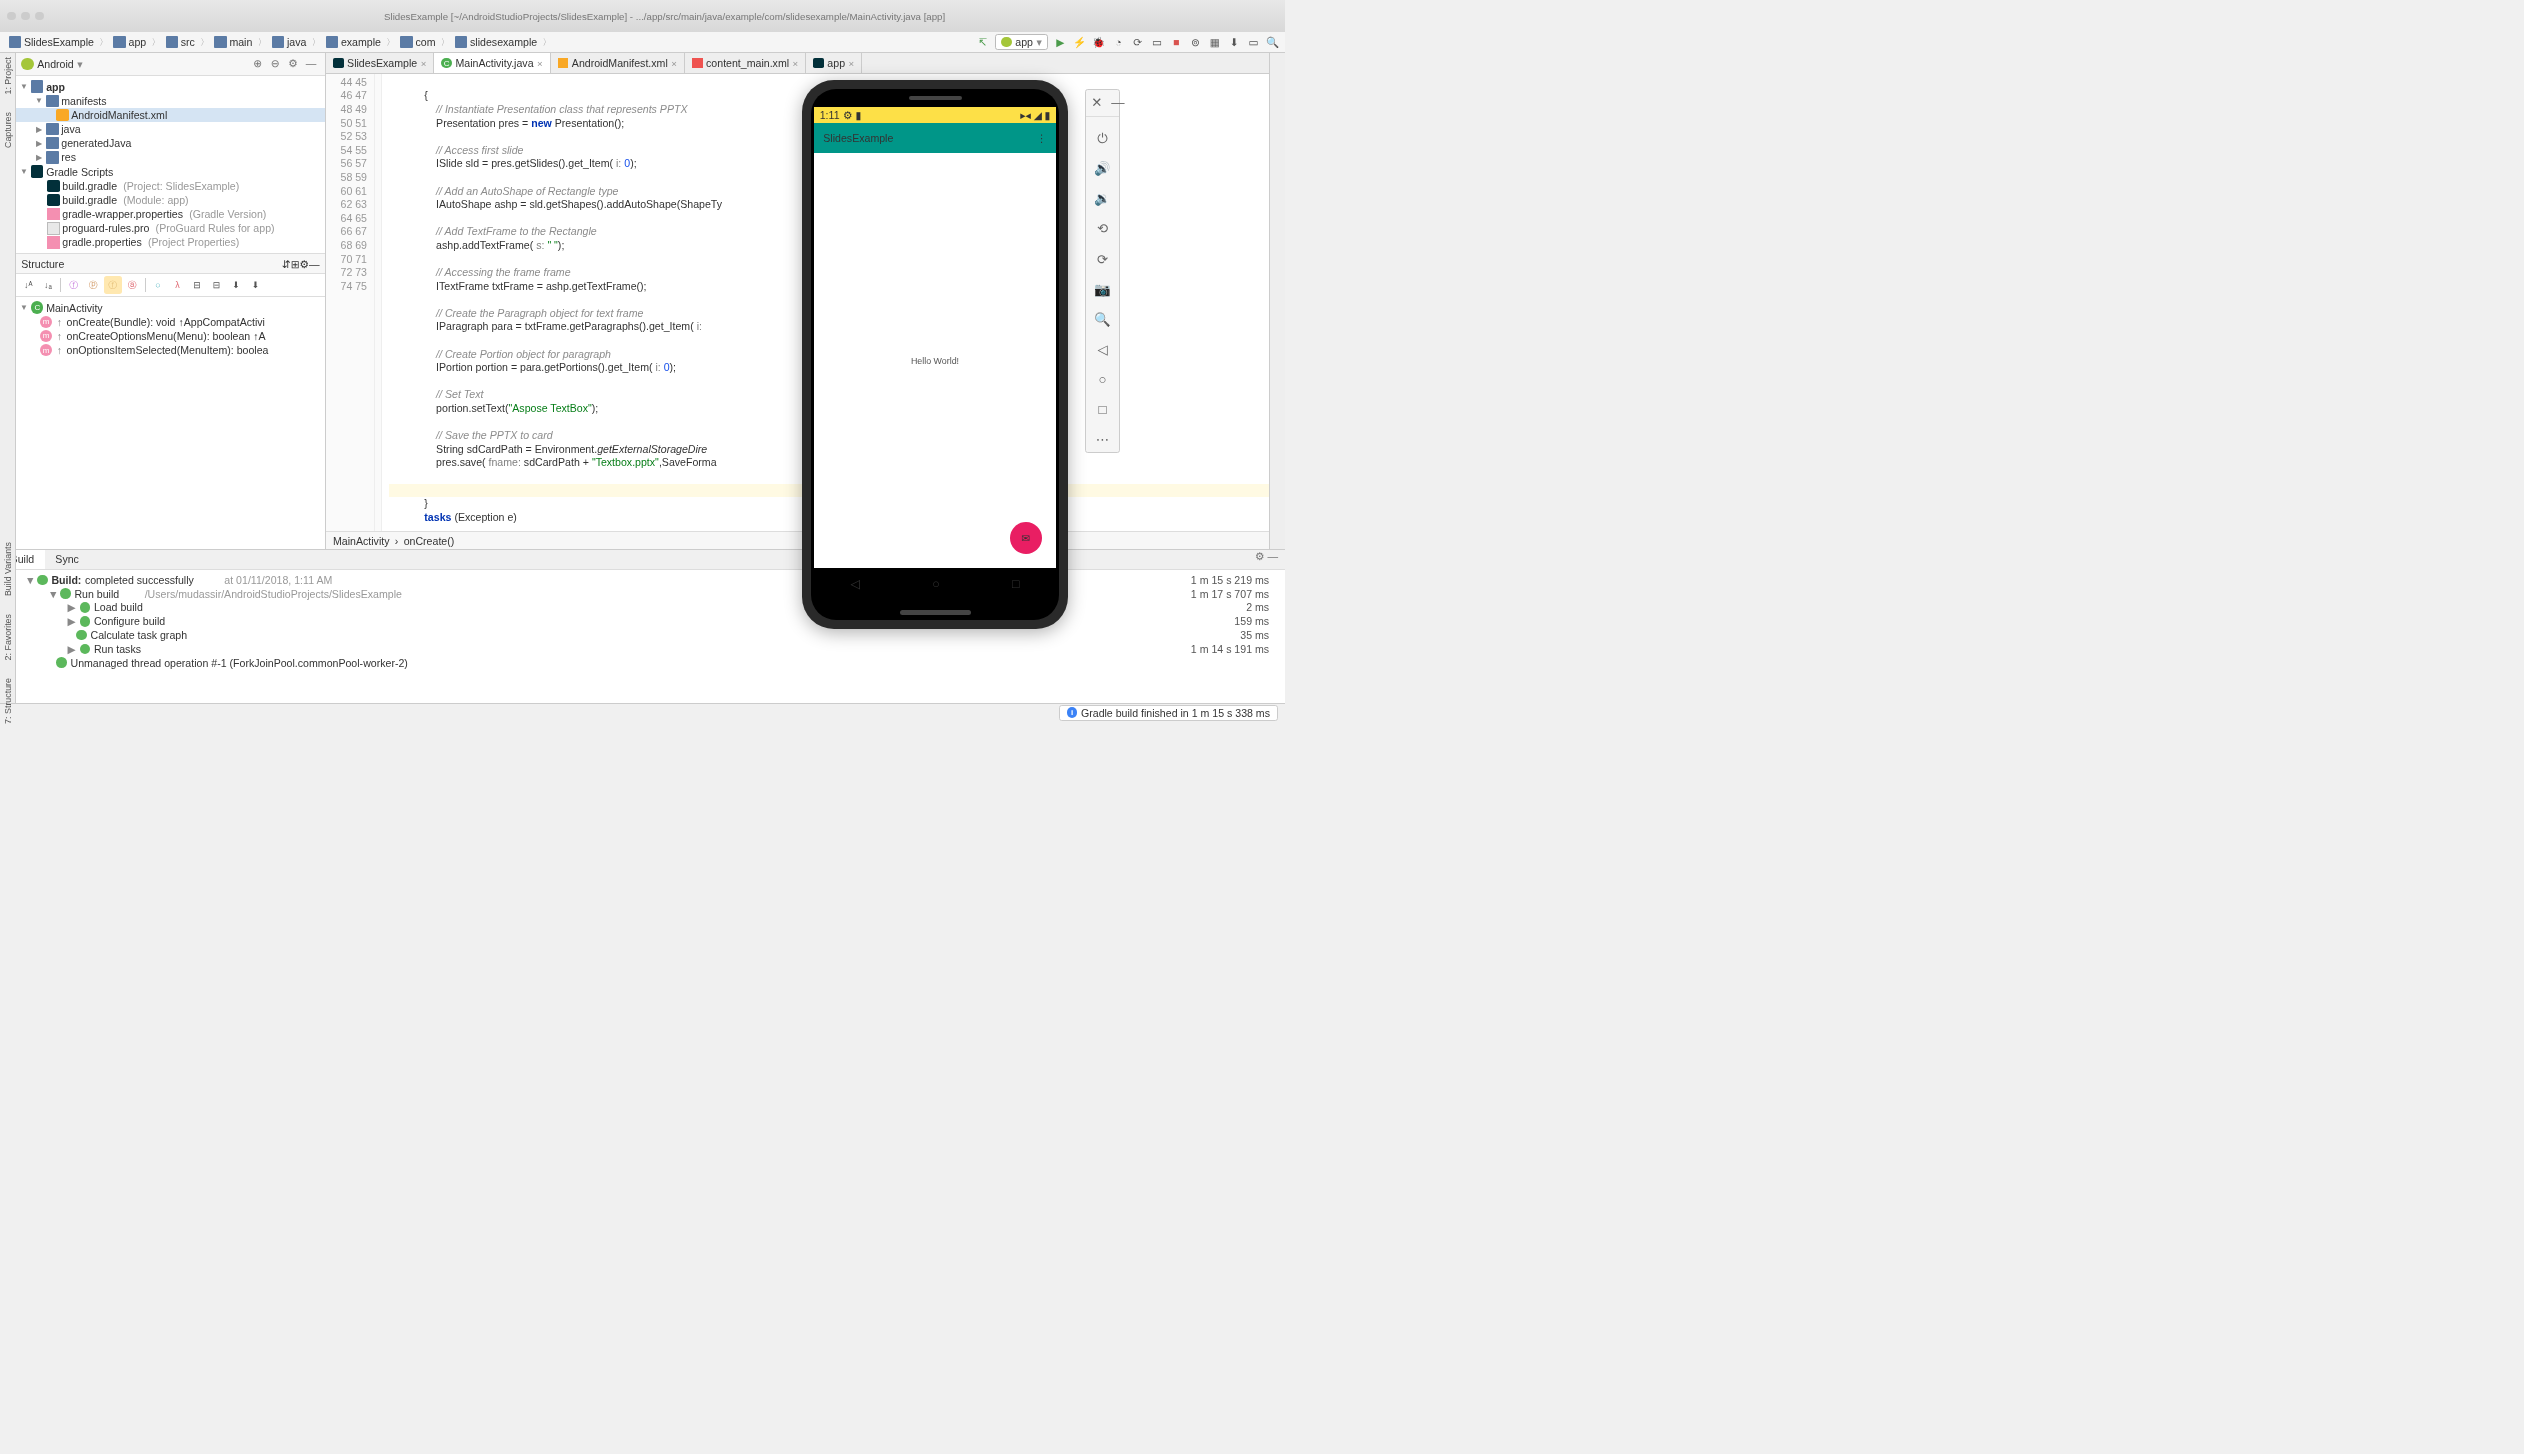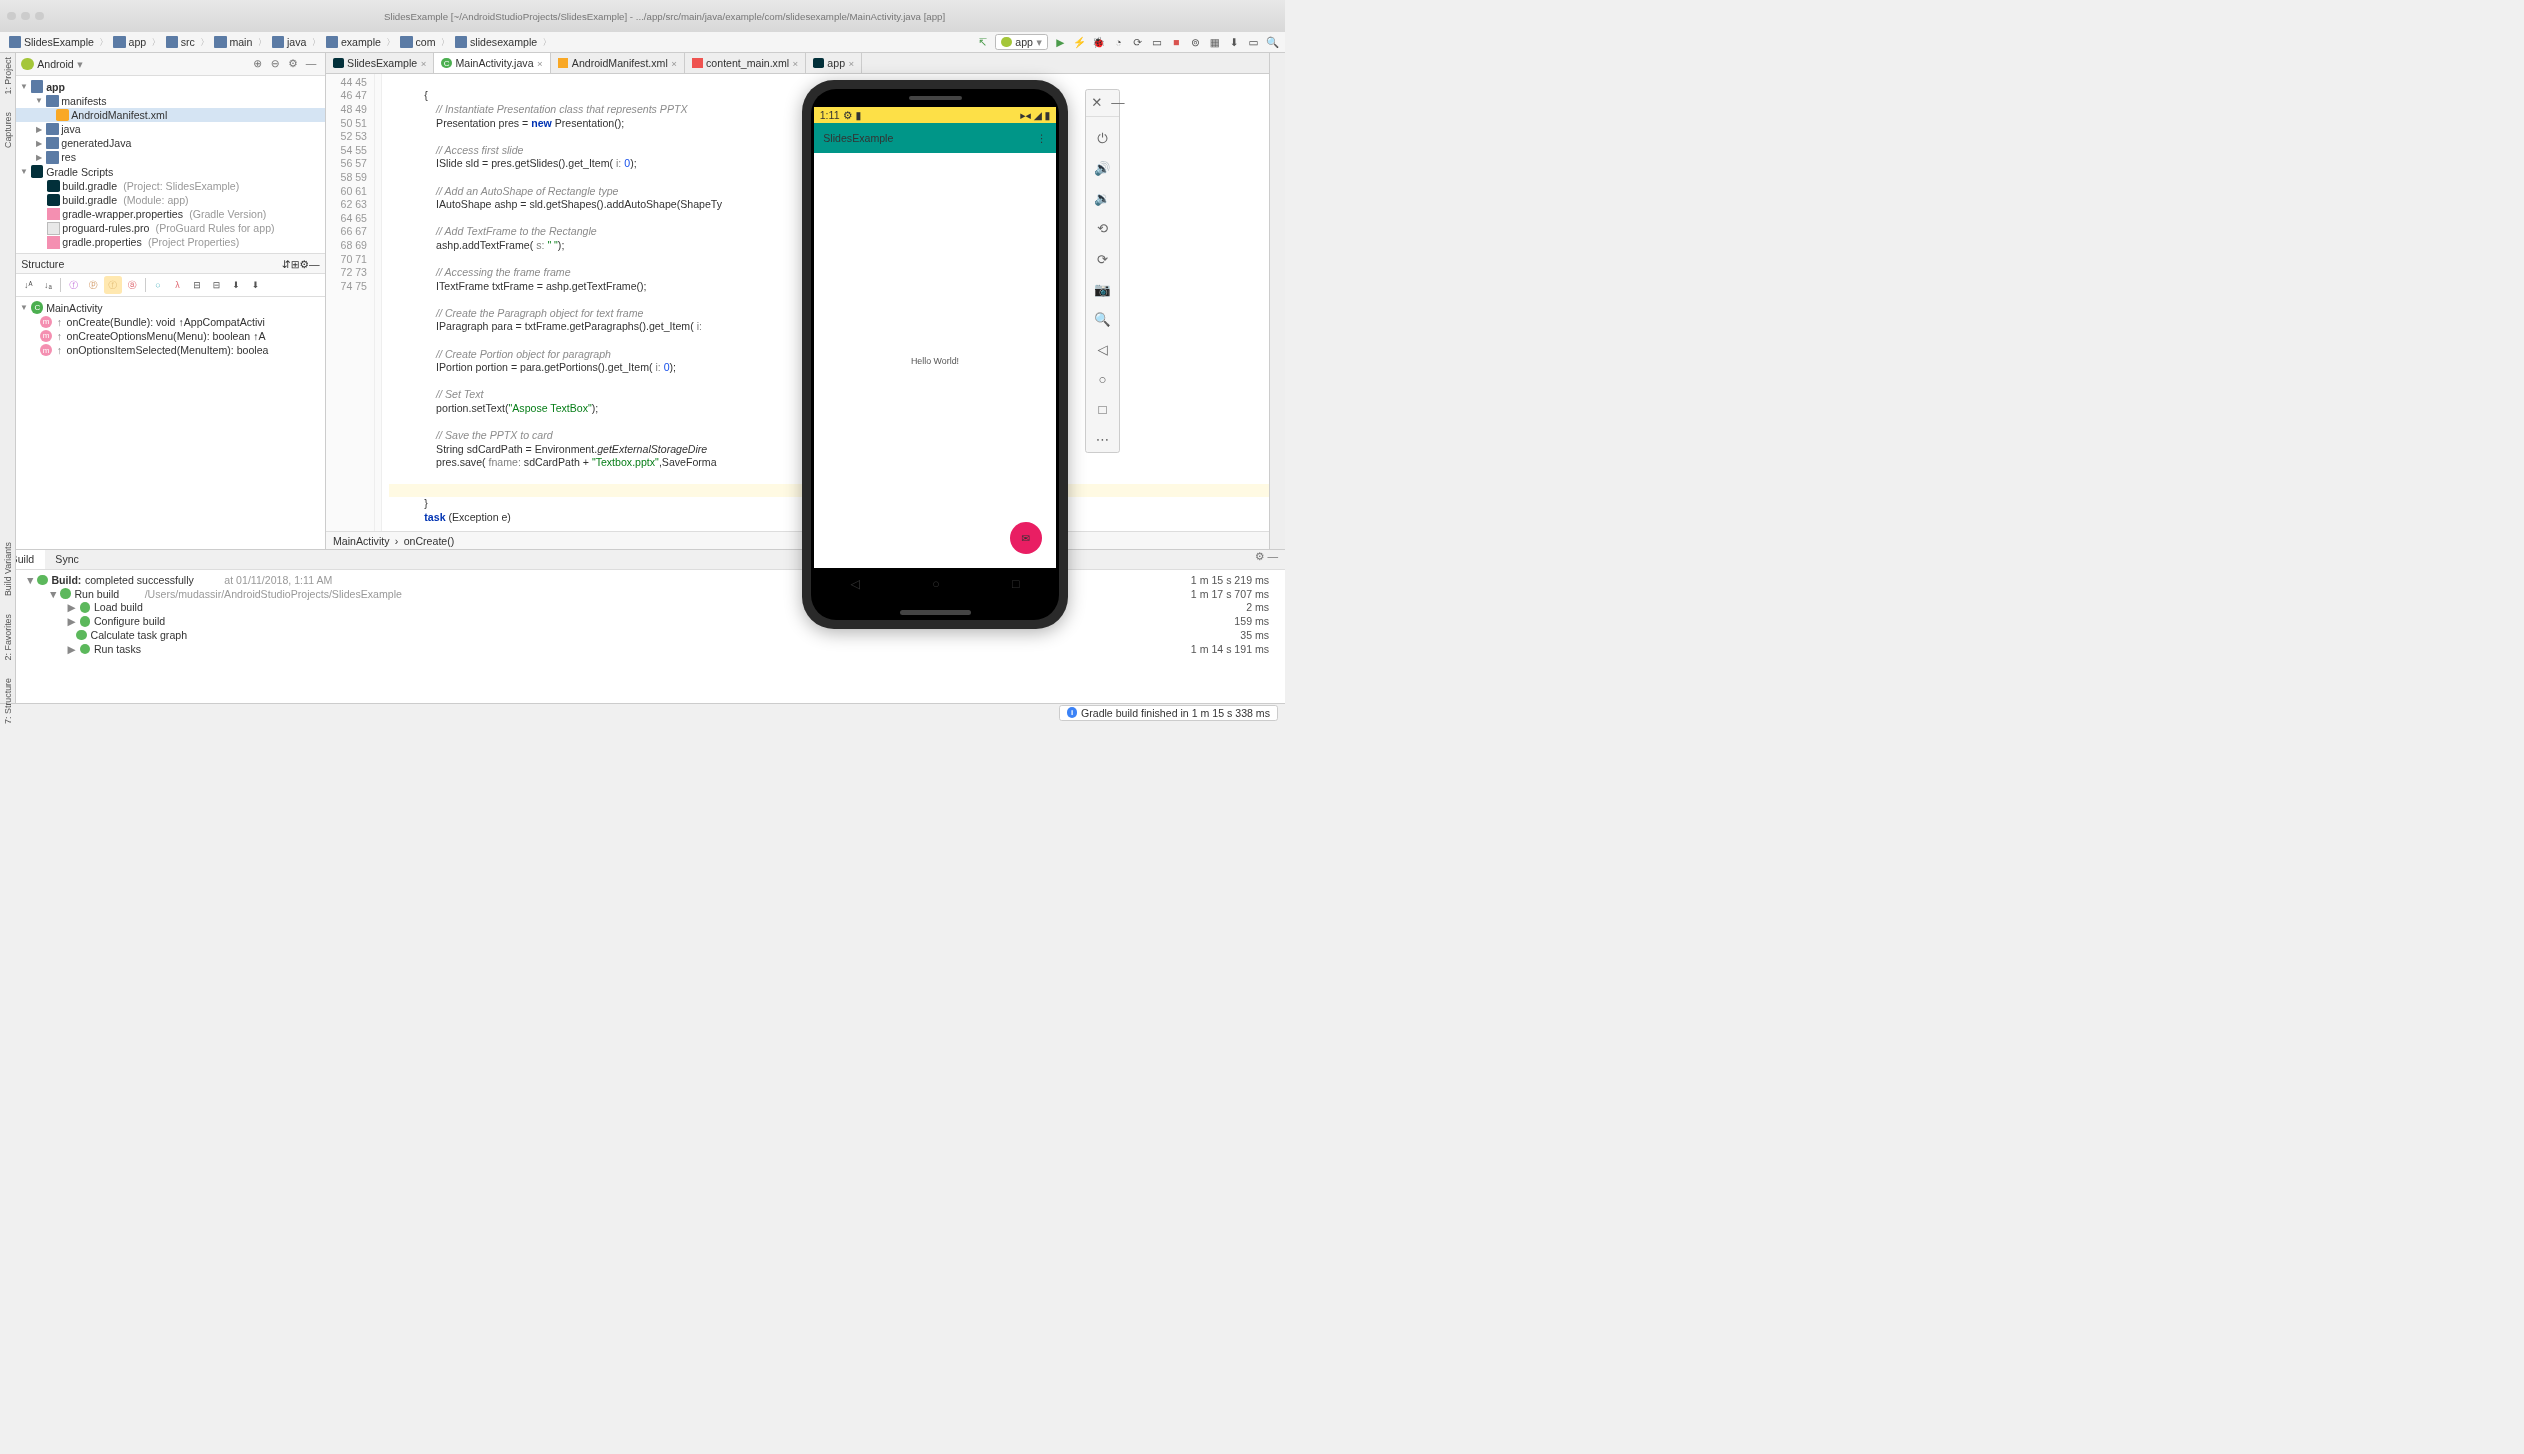--- a/index.html
+++ b/index.html
@@ -393,21 +393,21 @@
 
                 <span class="cmt">// Set Text</span>
                 portion.setText(<span class="str">"Aspose TextBox"</span>);
 
                 <span class="cmt">// Save the PPTX to card</span>
                 String sdCardPath = Environment.<span style="font-style:italic">getExternalStorageDire</span>
                 pres.save( <span class="ann">fname: </span>sdCardPath + <span class="str">"Textbox.pptx"</span>,SaveForma
 
 <span class="hl" style="display:inline-block;width:100%"> </span>
             }
-            <span class="kw">task</span> (Exception e)</div>
+            <span class="kw">tasks</span> (Exception e)</div>
     </div>
     <div class="breadcrumb-editor">
       <span>MainActivity</span>
         <span>›</span>
         <span>onCreate()</span>
     </div>
   </div>
 
   <div class="right-rail"></div>
 </div>
@@ -470,20 +470,25 @@
           <span class="ok"></span>
           <span>Calculate task graph</span>
           <span class="time">35 ms</span>
         </div>
       <div class="build-row">
           <span style="width:39px"></span>
           <span class="arrow" style="width:8.9px;color:#888">▶</span>
           <span class="ok"></span>
           <span>Run tasks</span>
           <span class="time">1 m 14 s 191 ms</span>
+        </div>
+      <div class="build-row">
+          <span style="width:28px"></span>
+          <span class="ok"></span>
+          <span>Unmanaged thread operation #-1 (ForkJoinPool.commonPool-worker-2)</span>
         </div>
     </div>
   </div>
 </div>
 
 <div class="status-bar">
   <span class="status-pill">
       <span class="info-ic">i</span>
       <span>Gradle build finished in 1 m 15 s 338 ms</span>
     </span>

